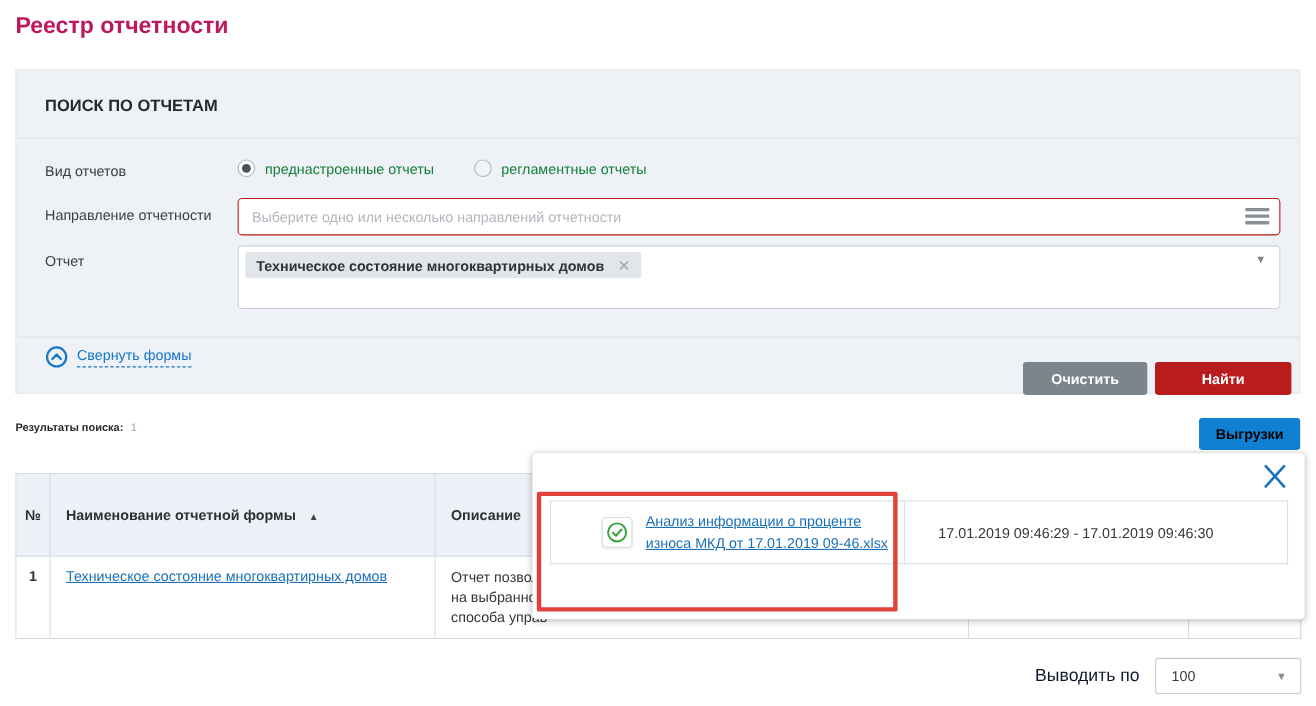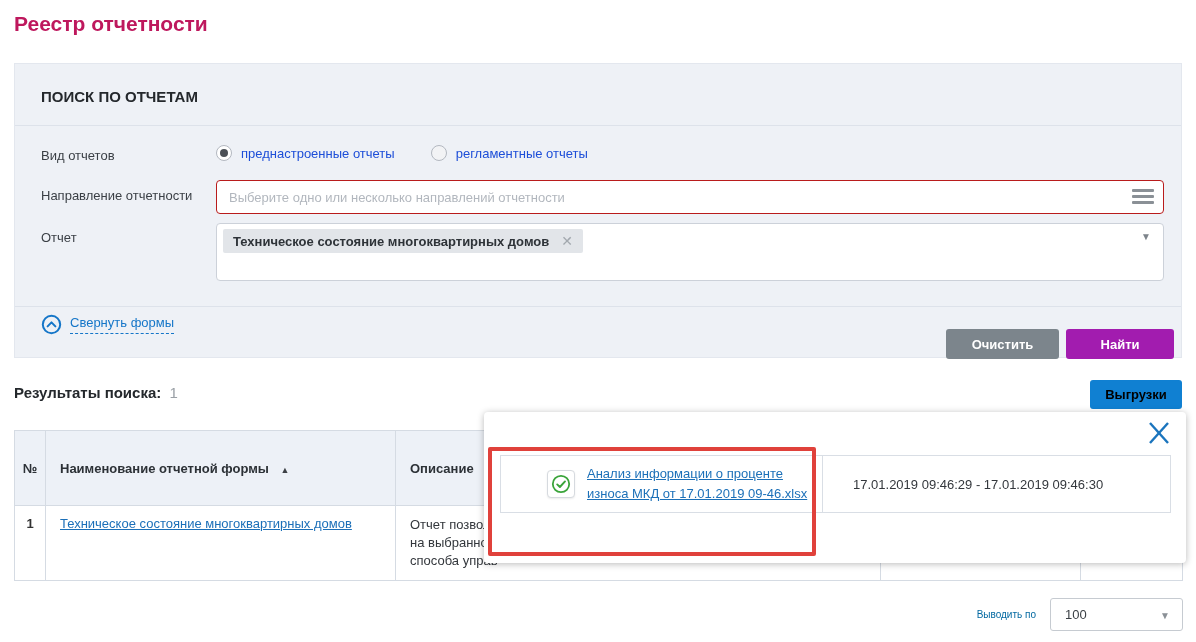--- a/index.html
+++ b/index.html
@@ -20,21 +20,21 @@
   .lbl-direction { top:124px; }
   .lbl-report { top:166px; }
 
   .radio-group { position:absolute; left:201px; top:81px; display:flex; gap:36px; align-items:center; }
   .radio-item { display:flex; align-items:center; gap:9px; }
   .radio-circle { width:16px; height:16px; border-radius:50%; background:#fff; border:1px solid #b3b8c0;
                   position:relative; flex:0 0 auto; }
   .radio-circle.checked::after { content:""; position:absolute; left:3px; top:3px; width:8px; height:8px;
                   border-radius:50%; background:#4b5056; }
   .radio-circle.unchecked { background:#f2f3f5; }
-  .radio-label { color:#1d4ed8; }
+  .radio-label { color:#15803d; }
 
   .direction-input-wrap { position:absolute; left:201px; top:116px; width:948px; height:34px; }
   .direction-input { width:100%; height:100%; border:1px solid #b91c1c; border-radius:4px; background:#fff;
                   padding:0 40px 0 12px; font-family:"Liberation Sans",sans-serif; font-size:13px; color:#333; }
   .direction-input::placeholder { color:#b2b7be; }
   .hamburger { position:absolute; right:10px; top:9px; width:22px; display:flex; flex-direction:column; gap:3px; cursor:pointer; }
   .hamburger span { display:block; height:3px; background:#8a9096; border-radius:1px; }
 
   .report-box { position:absolute; left:201px; top:159px; width:948px; height:58px; background:#fff;
                   border:1px solid #ccd1d9; border-radius:4px; }
@@ -44,24 +44,24 @@
   .chip-text { font-weight:bold; color:#2e3338; }
   .chip-x { color:#a2a8ae; font-size:14px; cursor:pointer; }
 
   .collapse-link { position:absolute; left:26px; top:250px; display:flex; align-items:center; gap:8px; cursor:pointer; }
   .collapse-text { color:#1576c8; border-bottom:1px dashed #1576c8; padding-bottom:3px; }
 
   .panel-buttons { position:absolute; right:7px; top:249px; display:flex; gap:7px;margin-top:16px; }
   .btn { border:none; border-radius:3px; height:30px; font-family:"Liberation Sans",sans-serif;
          font-size:13px; font-weight:bold; color:#fff; cursor:pointer; }
   .btn-clear { width:113px; background:#7c858c; }
-  .btn-find  { width:108px; background:#a21caf; }
-
-  
-  .results-line { position:absolute; left:14px; top:384px; font-size:15px; }
+  .btn-find  { width:124px; background:#b91c1c; }
+
+  
+  .results-line { position:absolute; left:14px; top:384px; font-size:10px; }
   .results-label { font-weight:bold; color:#24282c; }
   .results-count { color:#9aa0a6; margin-left:4px; }
   .btn-downloads { position:absolute; right:14px; top:380px; width:92px; height:29px; background:#1080d2;
          border:none; border-radius:3px; color:#000000; font-weight:bold; font-size:13px; cursor:pointer;
          font-family:"Liberation Sans",sans-serif; }
 
   
   .results-table { position:absolute; left:14px; top:430px; width:1168px; height:145px;
          border:1px solid #d5dbe3; border-collapse:collapse; table-layout:fixed; }
   .results-table th, .results-table td { border:1px solid #d5dbe3; vertical-align:middle; }
@@ -72,21 +72,21 @@
   .col-desc { width:485px; }
   .col-h1 { width:200px; }
   .col-h2 { width:102px; }
   .th-num, .td-num { text-align:center !important; padding:10px 2px !important; }
   .sort-arrow { font-size:9px; color:#3c4045; margin-left:8px; }
   .row-link { color:#1b6fb8; text-decoration:underline; }
   .desc-line { white-space:nowrap; line-height:18px; color:#33373c; }
 
   
   .pagination { position:absolute; right:13px; top:598px; display:flex; align-items:center; gap:14px; }
-  .pagination-label { color:#0369a1; font-size:10px; }
+  .pagination-label { color:#0f172a; font-size:16px; }
   .page-size-select { position:relative; width:133px; height:33px; background:#fff; border:1px solid #c6cbd1;
           border-radius:3px; display:flex; align-items:center; padding-left:14px; cursor:pointer; color:#3a3f44; }
   .page-size-select .dd-arrow { position:absolute; right:12px; top:11px; font-size:10px; color:#8a9096; }
 
   
   .popup { position:absolute; left:484px; top:412px; width:702px; height:151px; background:#fff;
            border-radius:4px; box-shadow:0 1px 7px rgba(0,0,0,0.28); z-index:20; }
   .popup-close { position:absolute; right:12px; top:6px; width:30px; height:30px; cursor:pointer; }
   .dl-table { position:absolute; left:16px; top:43px; width:670px; border-collapse:collapse; table-layout:fixed; }
   .dl-table th, .dl-table td { border:1px solid #d9dee5; }

